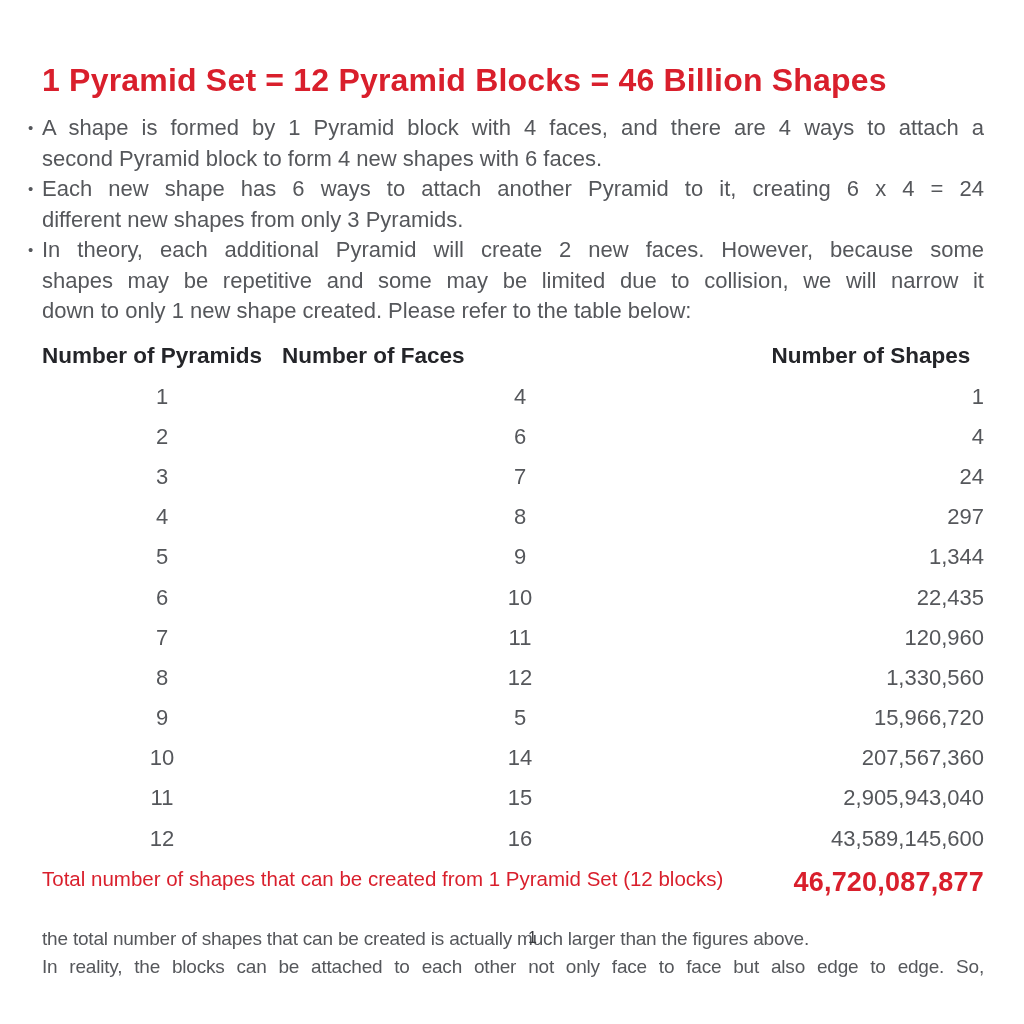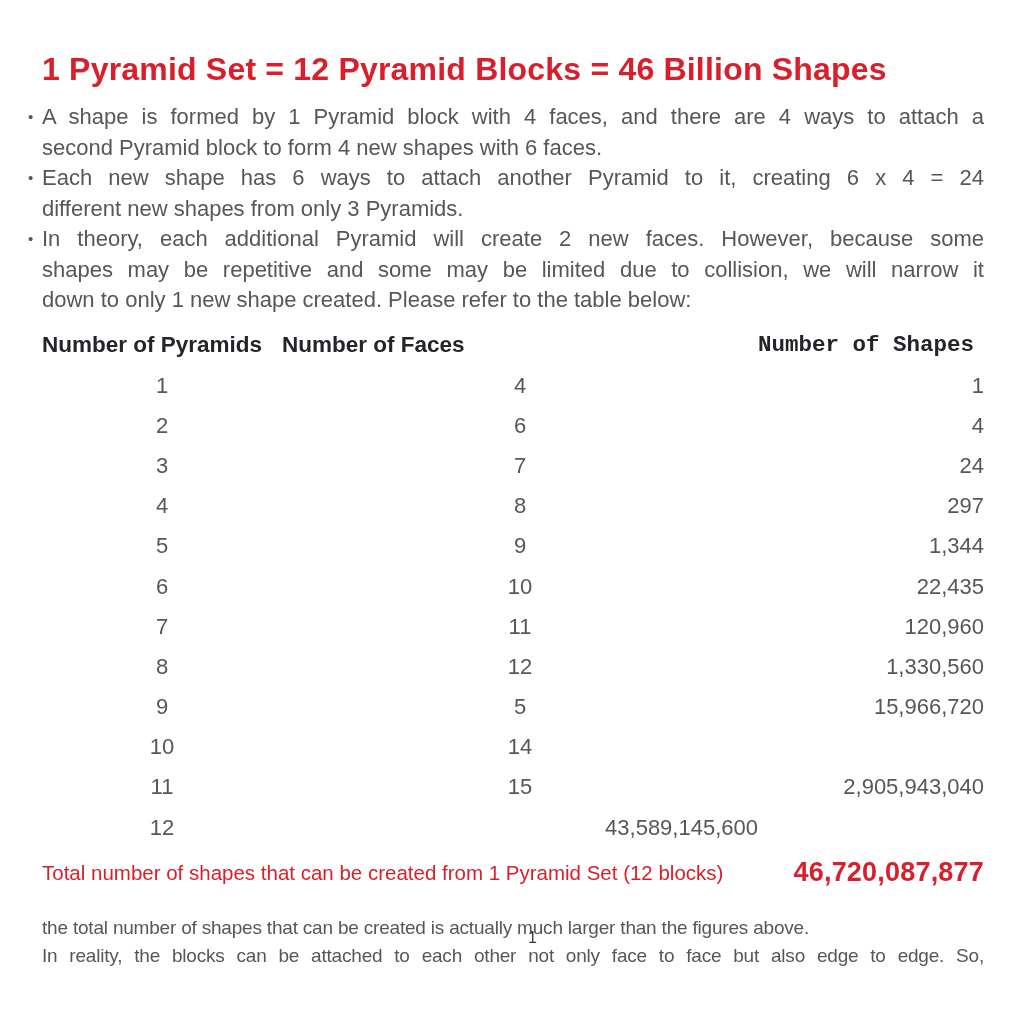--- a/index.html
+++ b/index.html
@@ -12,21 +12,21 @@
   body {
     width: 1024px;
     height: 1024px;
     position: relative;
     overflow: hidden;
     font-family: "Liberation Sans", sans-serif;
   }
   .content {
     position: absolute;
     left: 42px;
-    top: 4px;
+    top: 15px;
     width: 942px;
   }
   .title {
     padding-top: 45px;
     font-size: 32px;
     line-height: 40px;
     font-weight: bold;
     color: var(--accent-red);
     letter-spacing: 0.2px;
     white-space: nowrap;
@@ -73,25 +73,25 @@
   .tbody-row {
     height: 40.2px;
     font-size: 22px;
     color: var(--body-gray);
   }
   .c1 { text-align: center; }
   .c2 { text-align: center; }
   .c3 { text-align: right; }
   .h1 { text-align: left; }
   .h2 { text-align: left; }
-  .h3 { text-align: left; font-family: Liberation Mono, monospace; }
+  .h3 { text-align: center; }
   .total-row {
     height: 42px;
     display: flex;
-    align-items: center;
+    align-items: flex-start;
     justify-content: space-between;
     padding-top: 8px;
   }
   .total-label {
     font-size: 20.5px;
     color: var(--accent-red);
   }
   .total-value {
     font-size: 27px;
     font-weight: bold;
@@ -189,28 +189,30 @@
       <div class="c3">1,330,560</div>
     </div>
     <div class="trow tbody-row">
       <div class="c1">9</div>
       <div class="c2">5</div>
       <div class="c3">15,966,720</div>
     </div>
     <div class="trow tbody-row">
       <div class="c1">10</div>
       <div class="c2">14</div>
+      <div class="c3">207,567,360</div>
     </div>
     <div class="trow tbody-row">
       <div class="c1">11</div>
       <div class="c2">15</div>
       <div class="c3">2,905,943,040</div>
     </div>
     <div class="trow tbody-row">
       <div class="c1">12</div>
+      <div class="c2">16</div>
       <div class="c3">43,589,145,600</div>
     </div>
 
     <div class="total-row">
       <span class="total-label">Total number of shapes that can be created from 1 Pyramid Set (12 blocks)</span>
       <span class="total-value">46,720,087,877</span>
     </div>
 
   </div>
 

